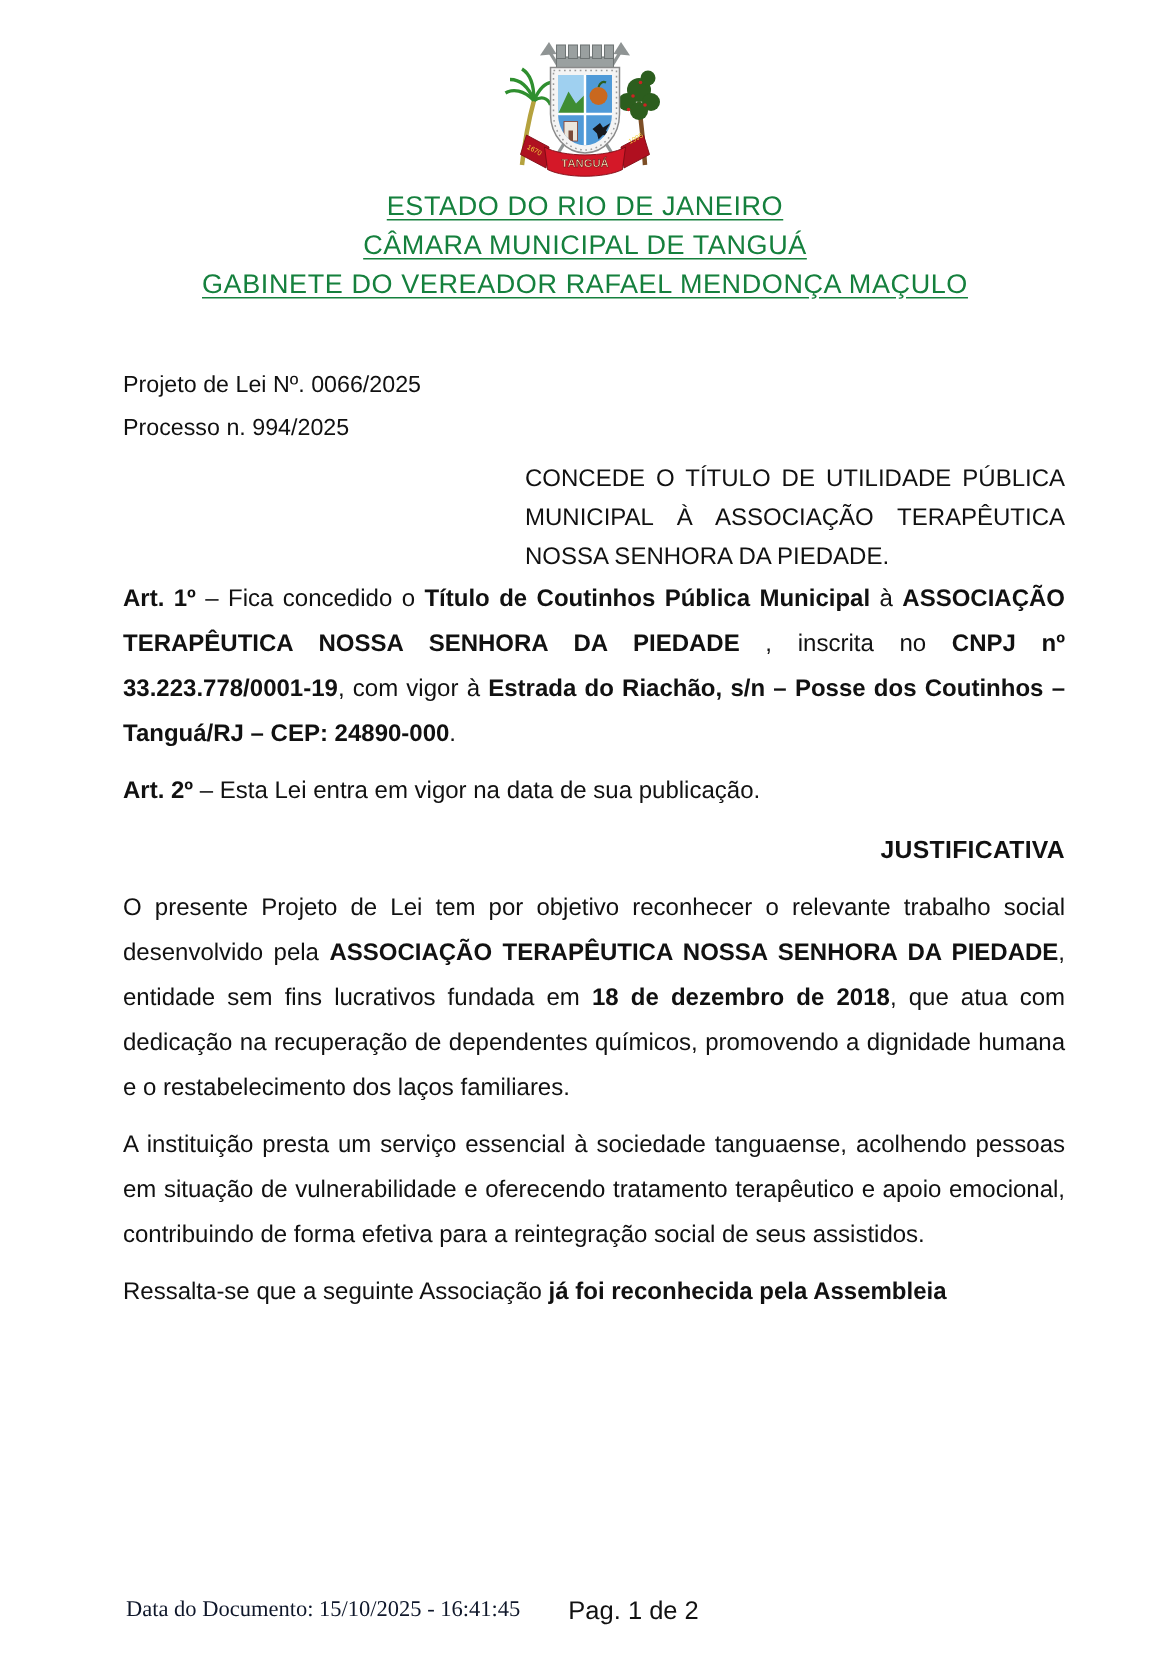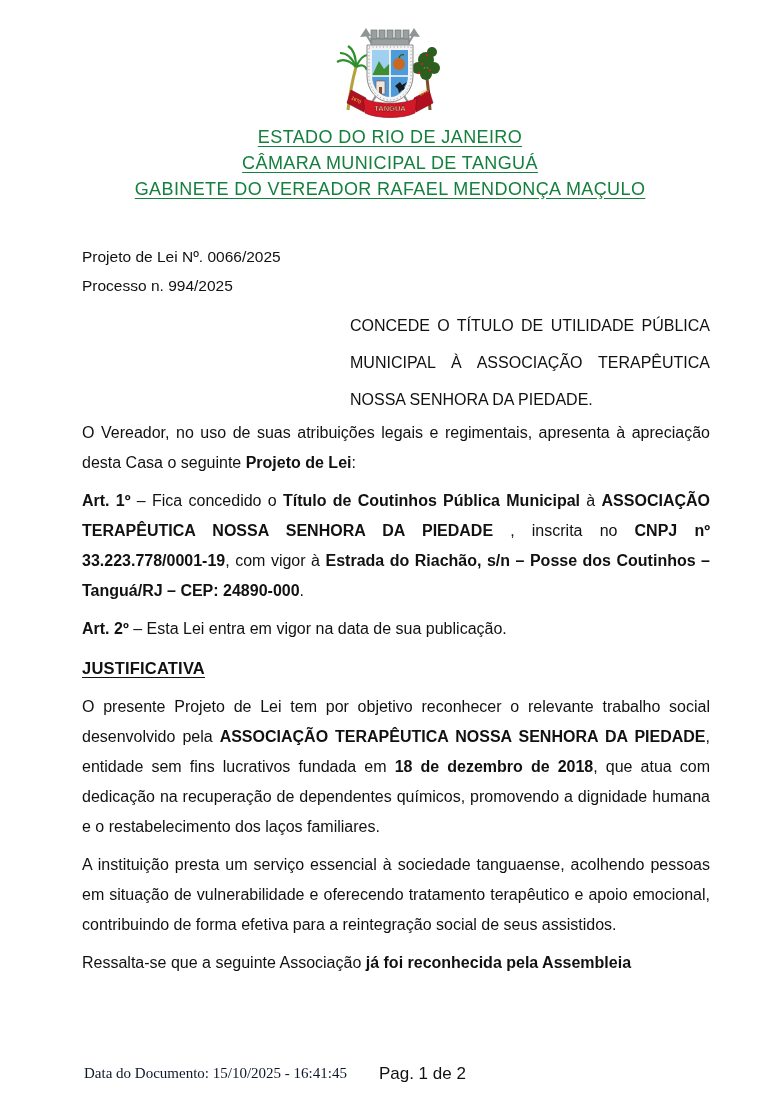--- a/index.html
+++ b/index.html
@@ -32,38 +32,37 @@
   .doc-ref {
     font-size: 15.5px;
     line-height: 18px;
     margin: 0 0 11px 0;
     text-align: left;
   }
   .doc-ref.first { margin-top: 46px; }
   .epigraph {
     margin: 12px 0 0 268px;
     font-size: 16px;
-    line-height: 37px;
+    line-height: 26px;
     text-align: justify;
     text-align-last: left;
   }
   .para {
     font-size: 16px;
     line-height: 30px;
     text-align: justify;
     text-align-last: left;
     margin: 0 0 8px 0;
   }
   .para b { font-weight: bold; }
   .justification-title {
     font-size: 16.5px;
     font-weight: bold;
-    text-decoration: underline;
     text-underline-offset: 3px;
-    text-align: left;
+    text-align: right;
     margin: 9px 0;
     line-height: 30px;
     letter-spacing: 0.2px;
   }
 
   
   .doc-footer {
     position: absolute;
     left: 84px;
     right: 62px;
@@ -174,21 +173,20 @@
     <div class="header-line">CÂMARA MUNICIPAL DE TANGUÁ</div>
     <div class="header-line">GABINETE DO VEREADOR RAFAEL MENDONÇA MAÇULO</div>
   </header>
 
   <main class="doc-body">
     <p class="doc-ref first">Projeto de Lei Nº. 0066/2025</p>
     <p class="doc-ref">Processo n. 994/2025</p>
 
     <p class="epigraph">CONCEDE O TÍTULO DE UTILIDADE PÚBLICA MUNICIPAL À ASSOCIAÇÃO TERAPÊUTICA NOSSA SENHORA DA PIEDADE.</p>
 
-    <p class="para"><span>O Vereador, no uso de suas atribuições legais e regimentais, apresenta à apreciação desta Casa o seguinte </span><b>Projeto de Lei</b><span>:</span></p>
     <p class="para"><b>Art. 1º</b><span> – Fica concedido o </span><b>Título de Coutinhos Pública Municipal</b><span> à </span><b>ASSOCIAÇÃO TERAPÊUTICA NOSSA SENHORA DA PIEDADE</b><span> , inscrita no </span><b>CNPJ nº 33.223.778/0001-19</b><span>, com vigor à </span><b>Estrada do Riachão, s/n – Posse dos Coutinhos – Tanguá/RJ – CEP: 24890-000</b><span>.</span></p>
     <p class="para"><b>Art. 2º</b><span> – Esta Lei entra em vigor na data de sua publicação.</span></p>
 
     <h2 class="justification-title">JUSTIFICATIVA</h2>
 
     <p class="para"><span>O presente Projeto de Lei tem por objetivo reconhecer o relevante trabalho social desenvolvido  pela </span><b>ASSOCIAÇÃO TERAPÊUTICA NOSSA SENHORA DA PIEDADE</b><span>, entidade sem fins lucrativos fundada em </span><b>18 de dezembro de 2018</b><span>, que atua com dedicação na recuperação de dependentes químicos, promovendo a dignidade humana e o restabelecimento dos laços familiares.</span></p>
     <p class="para"><span>A instituição presta um serviço essencial à sociedade tanguaense, acolhendo pessoas em situação de vulnerabilidade e oferecendo tratamento terapêutico e apoio emocional, contribuindo de forma efetiva para a reintegração social de seus assistidos.</span></p>
     <p class="para"><span>Ressalta-se que a seguinte Associação </span><b>já foi reconhecida pela Assembleia</b></p>
   </main>
 

